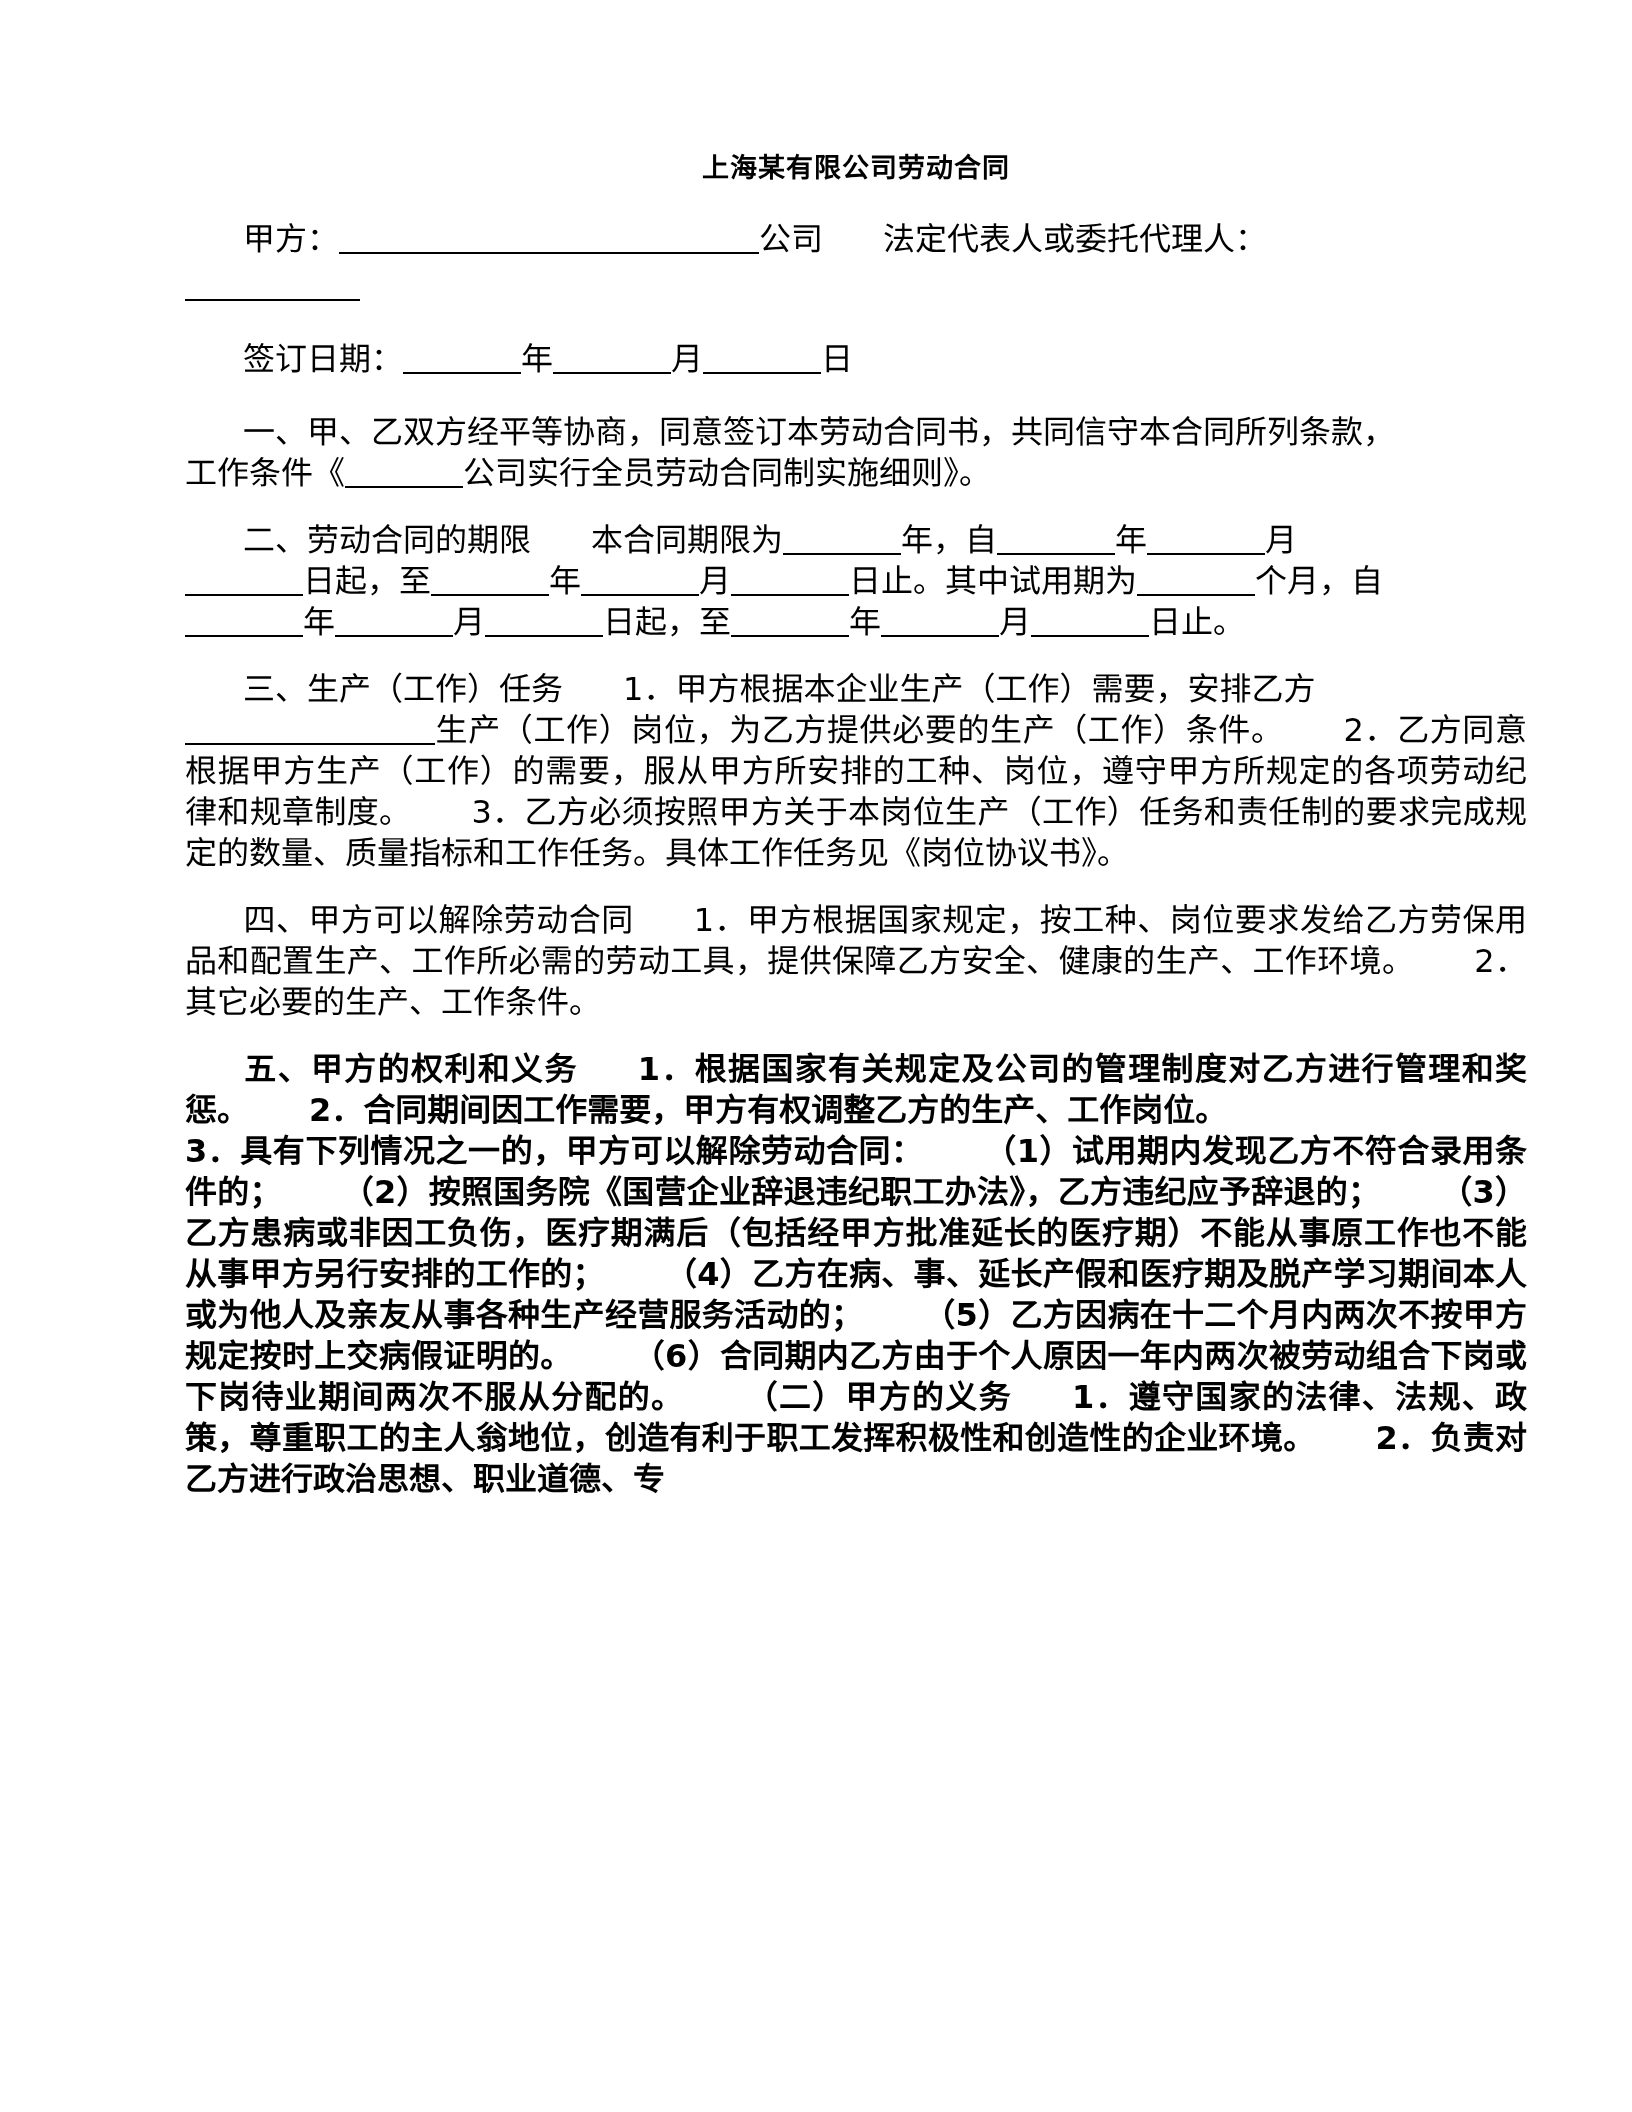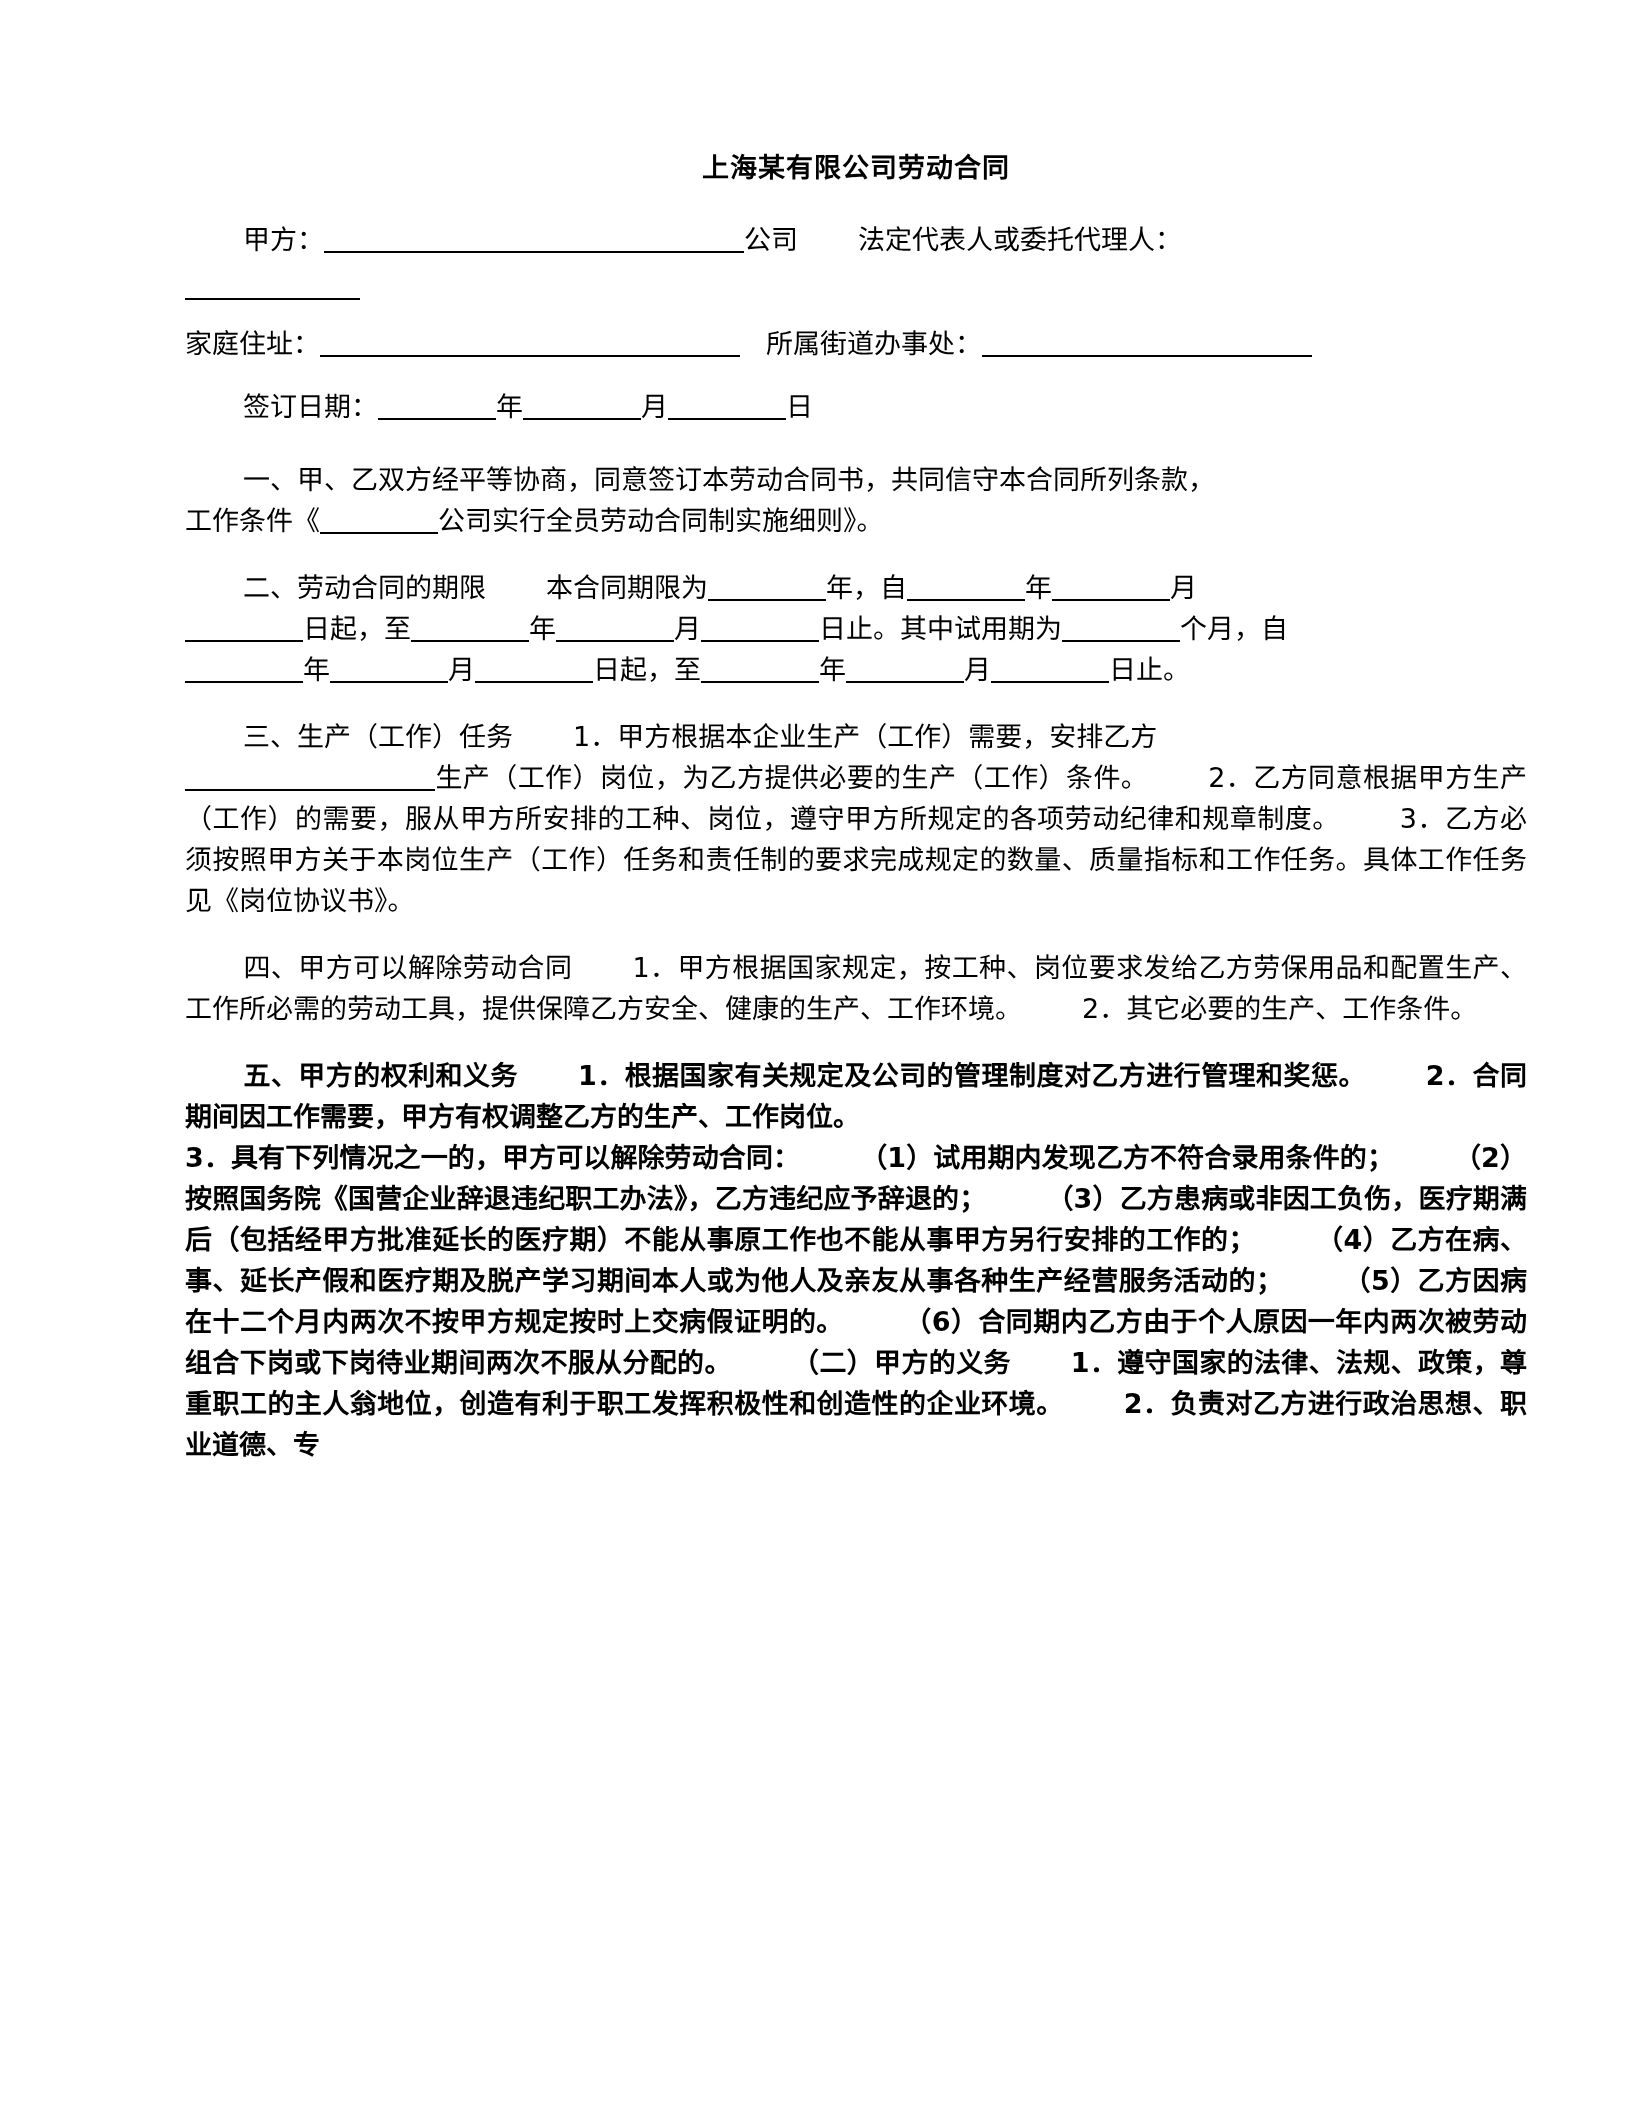--- a/index.html
+++ b/index.html
@@ -25,21 +25,21 @@
     text-align: center;
     font-family: "DejaVu Sans", "Liberation Sans", sans-serif;
     font-weight: bold;
     font-size: 27px;
     letter-spacing: 1px;
     margin: 0 0 34px 0;
     line-height: 1.3;
   }
   .body-text {
     font-family: "DejaVu Sans", "Liberation Sans", sans-serif;
-    font-size: 27px;
+    font-size: 32px;
     line-height: 41px;
     text-align: justify;
     text-justify: inter-ideograph;
   }
   .para {
     margin: 4px 0 12px 0;
   }
   .para.tight {
     margin-bottom: 0;
     font-weight: bold;
@@ -89,23 +89,20 @@
 
     <p>
       <span class="indent"></span><span>甲方：</span><span class="blank b-w420"></span><span>公司</span><span class="gap"></span><span>法定代表人或委托代理人：</span>
     </p>
     <p>
       <span class="blank b-lg"></span>
     </p>
 
     <div class="spacer-10"></div>
 
-    <p>
-      <span>家庭住址：</span><span class="blank b-w420"></span><span class="gap-sm"></span><span>所属街道办事处：</span><span class="blank b-xxl"></span>
-    </p>
 
     <div class="spacer-16"></div>
 
     <p>
       <span class="indent"></span><span>签订日期：</span><span class="blank b-md"></span><span>年</span><span class="blank b-md"></span><span>月</span><span class="blank b-md"></span><span>日</span>
     </p>
   </div>
 
   <div class="spacer-22"></div>
 

